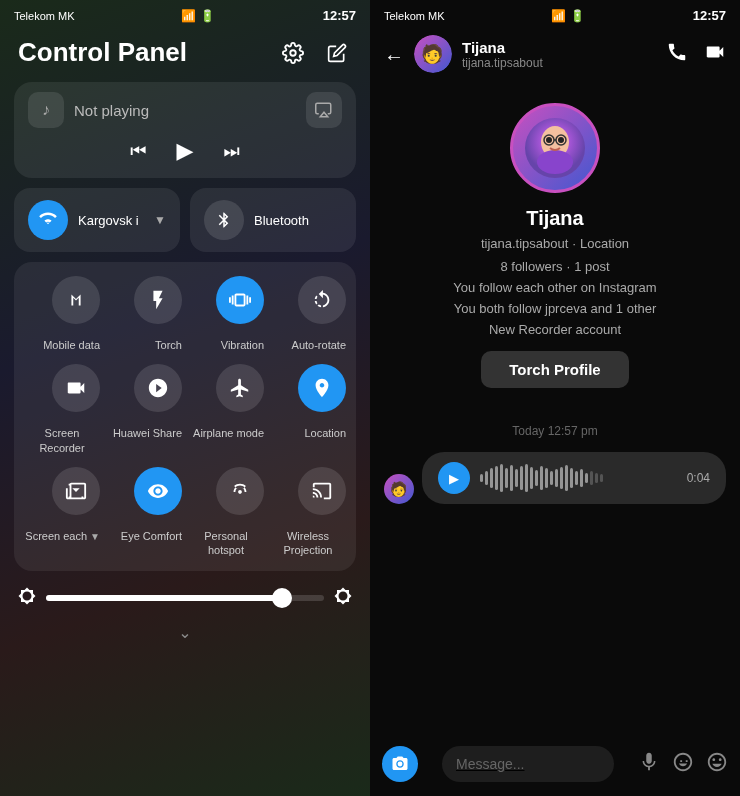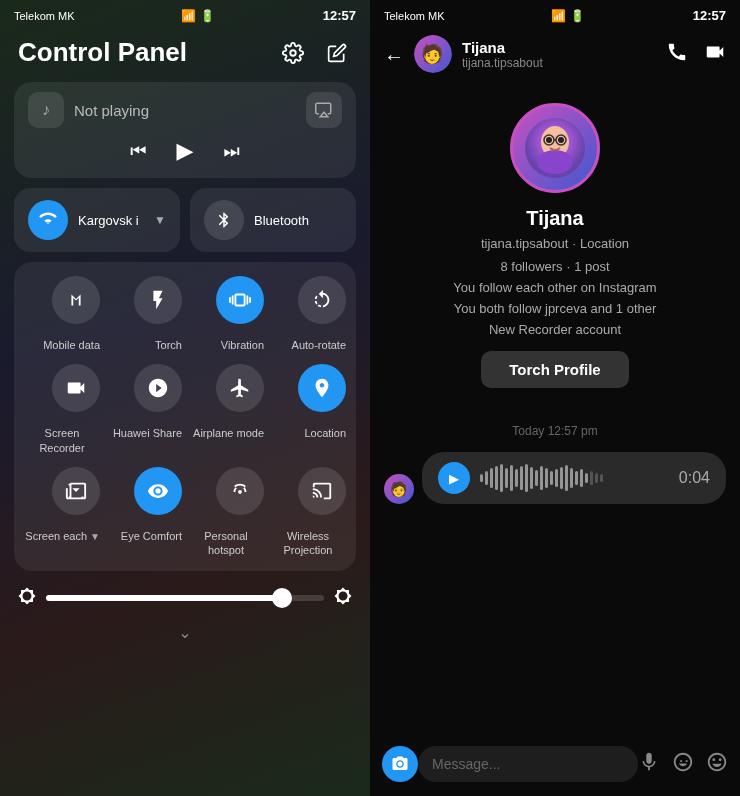--- a/index.html
+++ b/index.html
@@ -508,32 +508,33 @@
       gap: 2px;
     }
 
     .wave-bar {
       background: rgba(255,255,255,0.5);
       border-radius: 2px;
       width: 3px;
     }
 
     .audio-duration {
-      font-size: 16px;
+      font-size: 12px;
       color: #aaa;
       flex-shrink: 0;
     }
 
     
     .chat-input-row {
       display: flex;
       align-items: center;
-      gap: 0;
+      gap: 24px;
       padding: 10px 12px 14px;
       background: #0a0a0a;
+      text-decoration: underline;
     }
 
     .camera-btn {
       width: 36px;
       height: 36px;
       background: #2196F3;
       border-radius: 50%;
       display: flex;
       align-items: center;
       justify-content: center;

